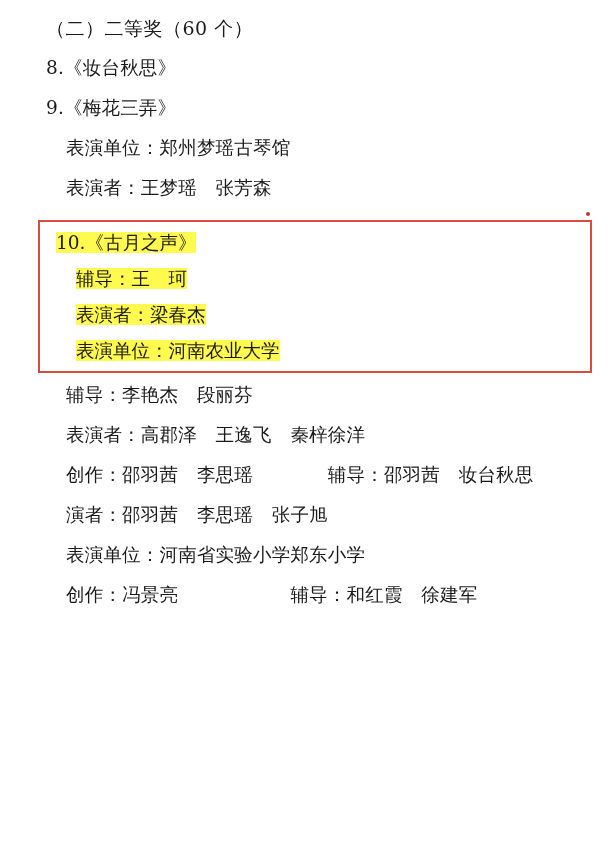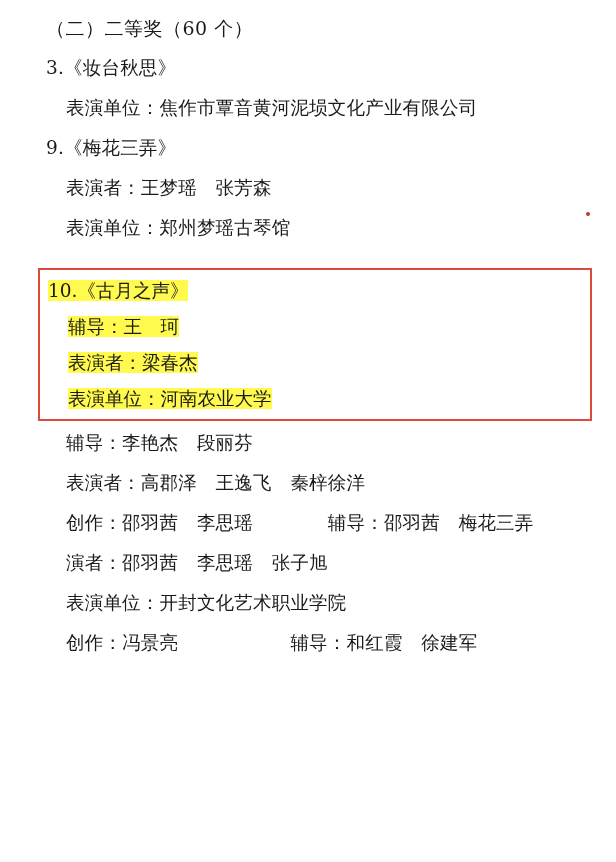--- a/index.html
+++ b/index.html
@@ -30,22 +30,22 @@
   }
   .line.heading {
     font-size: 19px;
     letter-spacing: 0.5px;
   }
   .indent0 { padding-left: 0; }
   .indent1 { padding-left: 20px; }
   .highlight-box {
     position: relative;
     border: 2.5px solid #d94b3c;
-    margin: 20px -6px 2px -8px;
-    padding: 1px 6px 2px 8px;
+    margin: 12px -6px 2px -8px;
+    padding: 1px 6px 2px 16px;
     box-sizing: border-box;
   }
   .hl {
     background: #fffa4d;
   }
   .hl-line {
     font-size: 18.5px;
     line-height: 36px;
     white-space: pre;
   }
@@ -60,38 +60,37 @@
   }
   .spacer-top { height: 2px; }
 </style>
 </head>
 <body>
 
 <div class="page">
 
   <div class="line heading indent0">（二）二等奖（60 个）</div>
 
-  <div class="line indent0">3.《妆台秋思》</div>
-  <div class="line indent1">表演单位：焦作市覃音黄河泥埙文化产业有限公司</div>
+  <div class="line indent0">8.《妆台秋思》</div>
 
   <div class="line indent0">9.《梅花三弄》</div>
+  <div class="line indent1">表演单位：郑州梦瑶古琴馆</div>
   <div class="line indent1">表演者：王梦瑶　张芳森</div>
-  <div class="line indent1">表演单位：郑州梦瑶古琴馆</div>
 
   <div class="highlight-box">
     <div class="spacer-top"></div>
     <div class="hl-line indent0"><span class="hl">10.《古月之声》</span></div>
     <div class="hl-line indent1"><span class="hl">辅导：王　珂</span></div>
     <div class="hl-line indent1"><span class="hl">表演者：梁春杰</span></div>
     <div class="hl-line indent1"><span class="hl">表演单位：河南农业大学</span></div>
   </div>
 
   <div class="line indent1">辅导：李艳杰　段丽芬</div>
   <div class="line indent1">表演者：高郡泽　王逸飞　秦梓徐洋</div>
 
-  <div class="line indent1">创作：邵羽茜　李思瑶　　　　辅导：邵羽茜　梅花三弄</div>
+  <div class="line indent1">创作：邵羽茜　李思瑶　　　　辅导：邵羽茜　妆台秋思</div>
   <div class="line indent1">演者：邵羽茜　李思瑶　张子旭</div>
-  <div class="line indent1">表演单位：开封文化艺术职业学院</div>
+  <div class="line indent1">表演单位：河南省实验小学郑东小学</div>
 
   <div class="line indent1">创作：冯景亮　　　　　　辅导：和红霞　徐建军</div>
 
   <div class="dot-mark"></div>
 </div>
 
 </body></html>

